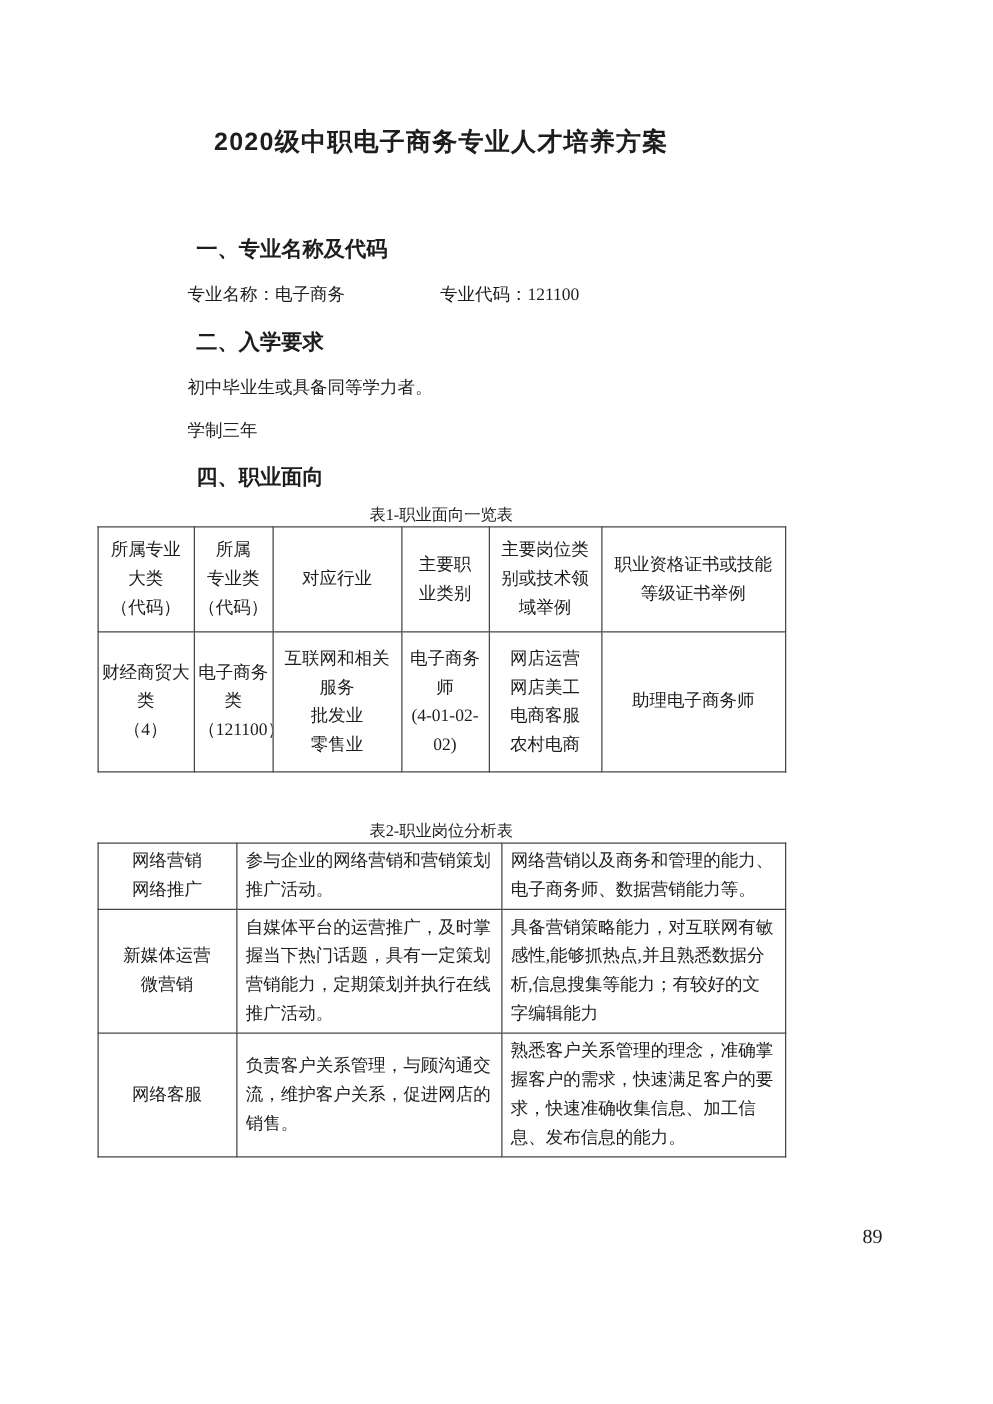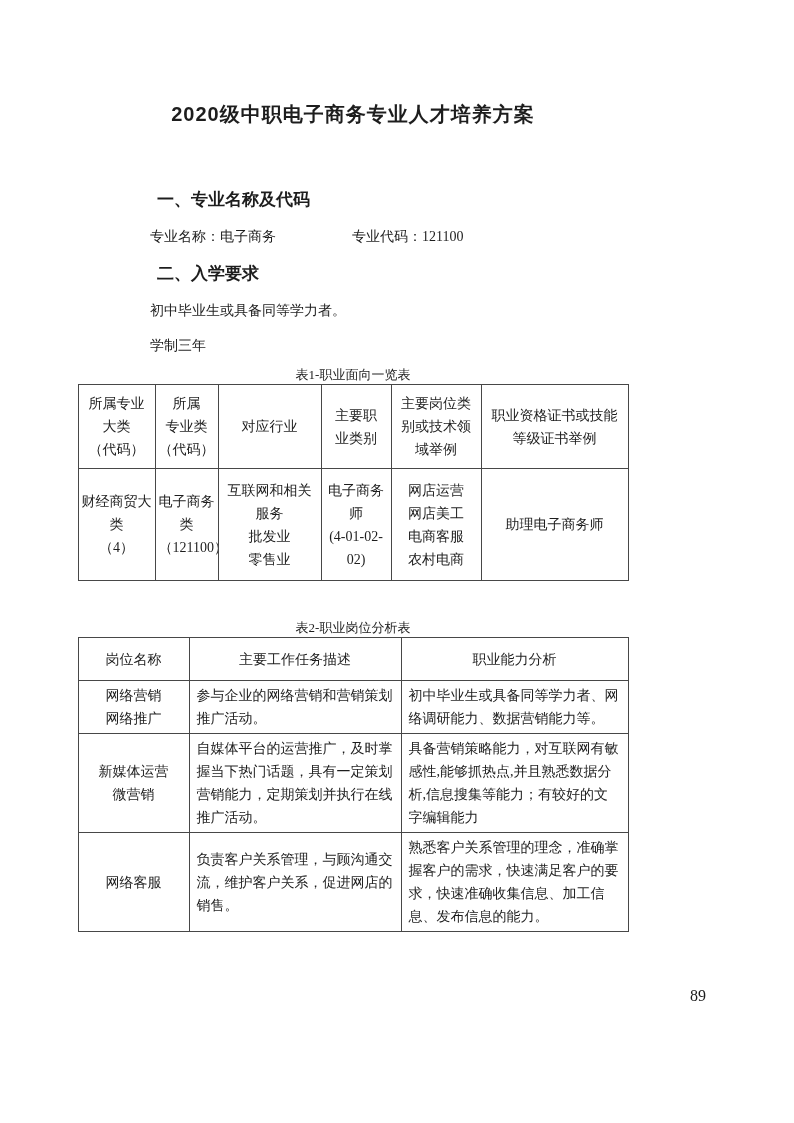--- a/index.html
+++ b/index.html
@@ -97,20 +97,21 @@
   <div class="doc-title">2020级中职电子商务专业人才培养方案</div>
 
   <h2 class="heading h1">一、专业名称及代码</h2>
   <p class="body-text p1"><span>专业名称：电子商务</span><span class="inline-gap"></span><span>专业代码：121100</span></p>
 
   <h2 class="heading h2">二、入学要求</h2>
   <p class="body-text p2">初中毕业生或具备同等学力者。</p>
 
   <p class="body-text p3">学制三年</p>
 
+  <h2 class="heading h4">四、职业面向</h2>
 
   <p class="table-caption cap1">表1-职业面向一览表</p>
   <table class="t1">
     <colgroup>
       <col style="width:77px">
         <col style="width:63px">
         <col style="width:103px">
       <col style="width:70px">
         <col style="width:90px">
         <col style="width:147px">
@@ -152,30 +153,25 @@
     </table>
 
   <p class="table-caption cap2">表2-职业岗位分析表</p>
   <table class="t2">
     <colgroup>
       <col style="width:111px">
         <col style="width:212px">
         <col style="width:227px">
     </colgroup>
     <tbody>
-        <tr class="t2-head-row">
-      <th>岗位名称</th>
-      <th>主要工作任务描述</th>
-      <th>职业能力分析</th>
-    </tr>
     <tr class="t2-row-0">
       <td>网络营销
 网络推广</td>
       <td class="left-cell">参与企业的网络营销和营销策划推广活动。</td>
-      <td class="left-cell">初中毕业生或具备同等学力者、网络调研能力、数据营销能力等。</td>
+      <td class="left-cell">网络营销以及商务和管理的能力、电子商务师、数据营销能力等。</td>
     </tr>
     <tr class="t2-row-1">
       <td>新媒体运营
 微营销</td>
       <td class="left-cell">自媒体平台的运营推广，及时掌握当下热门话题，具有一定策划营销能力，定期策划并执行在线推广活动。</td>
       <td class="left-cell">具备营销策略能力，对互联网有敏感性,能够抓热点,并且熟悉数据分析,信息搜集等能力；有较好的文字编辑能力</td>
     </tr>
     <tr class="t2-row-2">
       <td>网络客服</td>
       <td class="left-cell">负责客户关系管理，与顾沟通交流，维护客户关系，促进网店的销售。</td>

